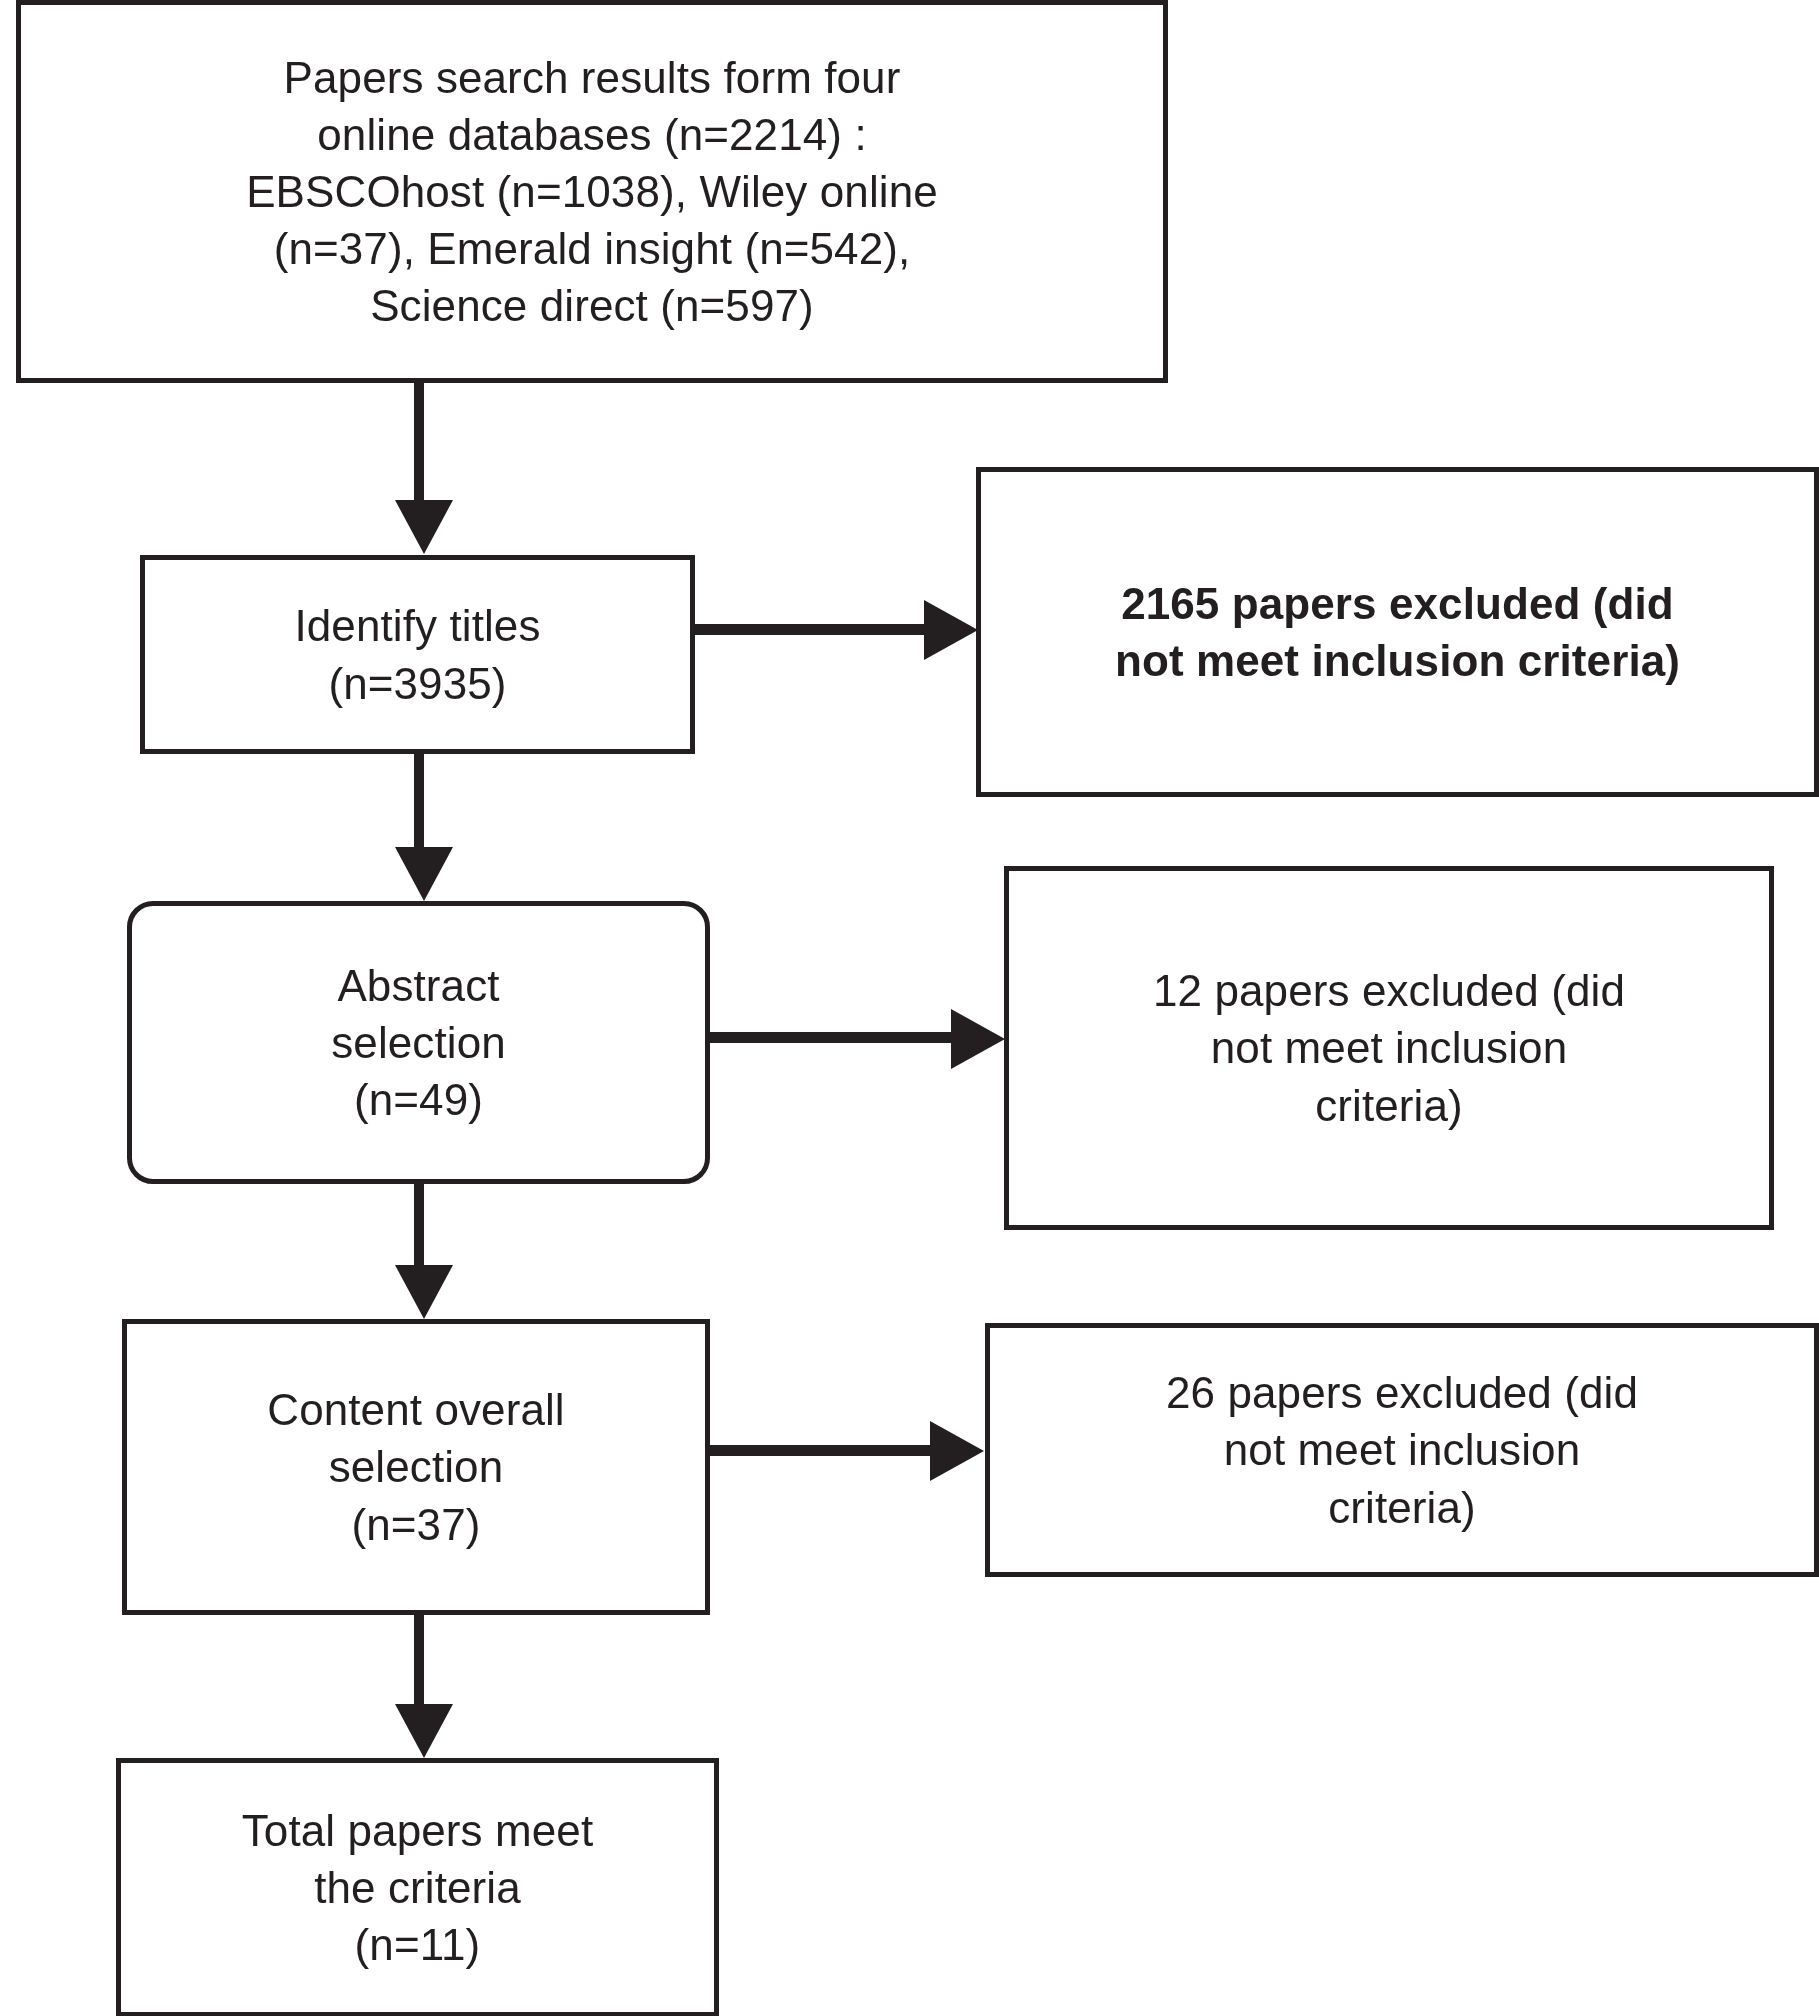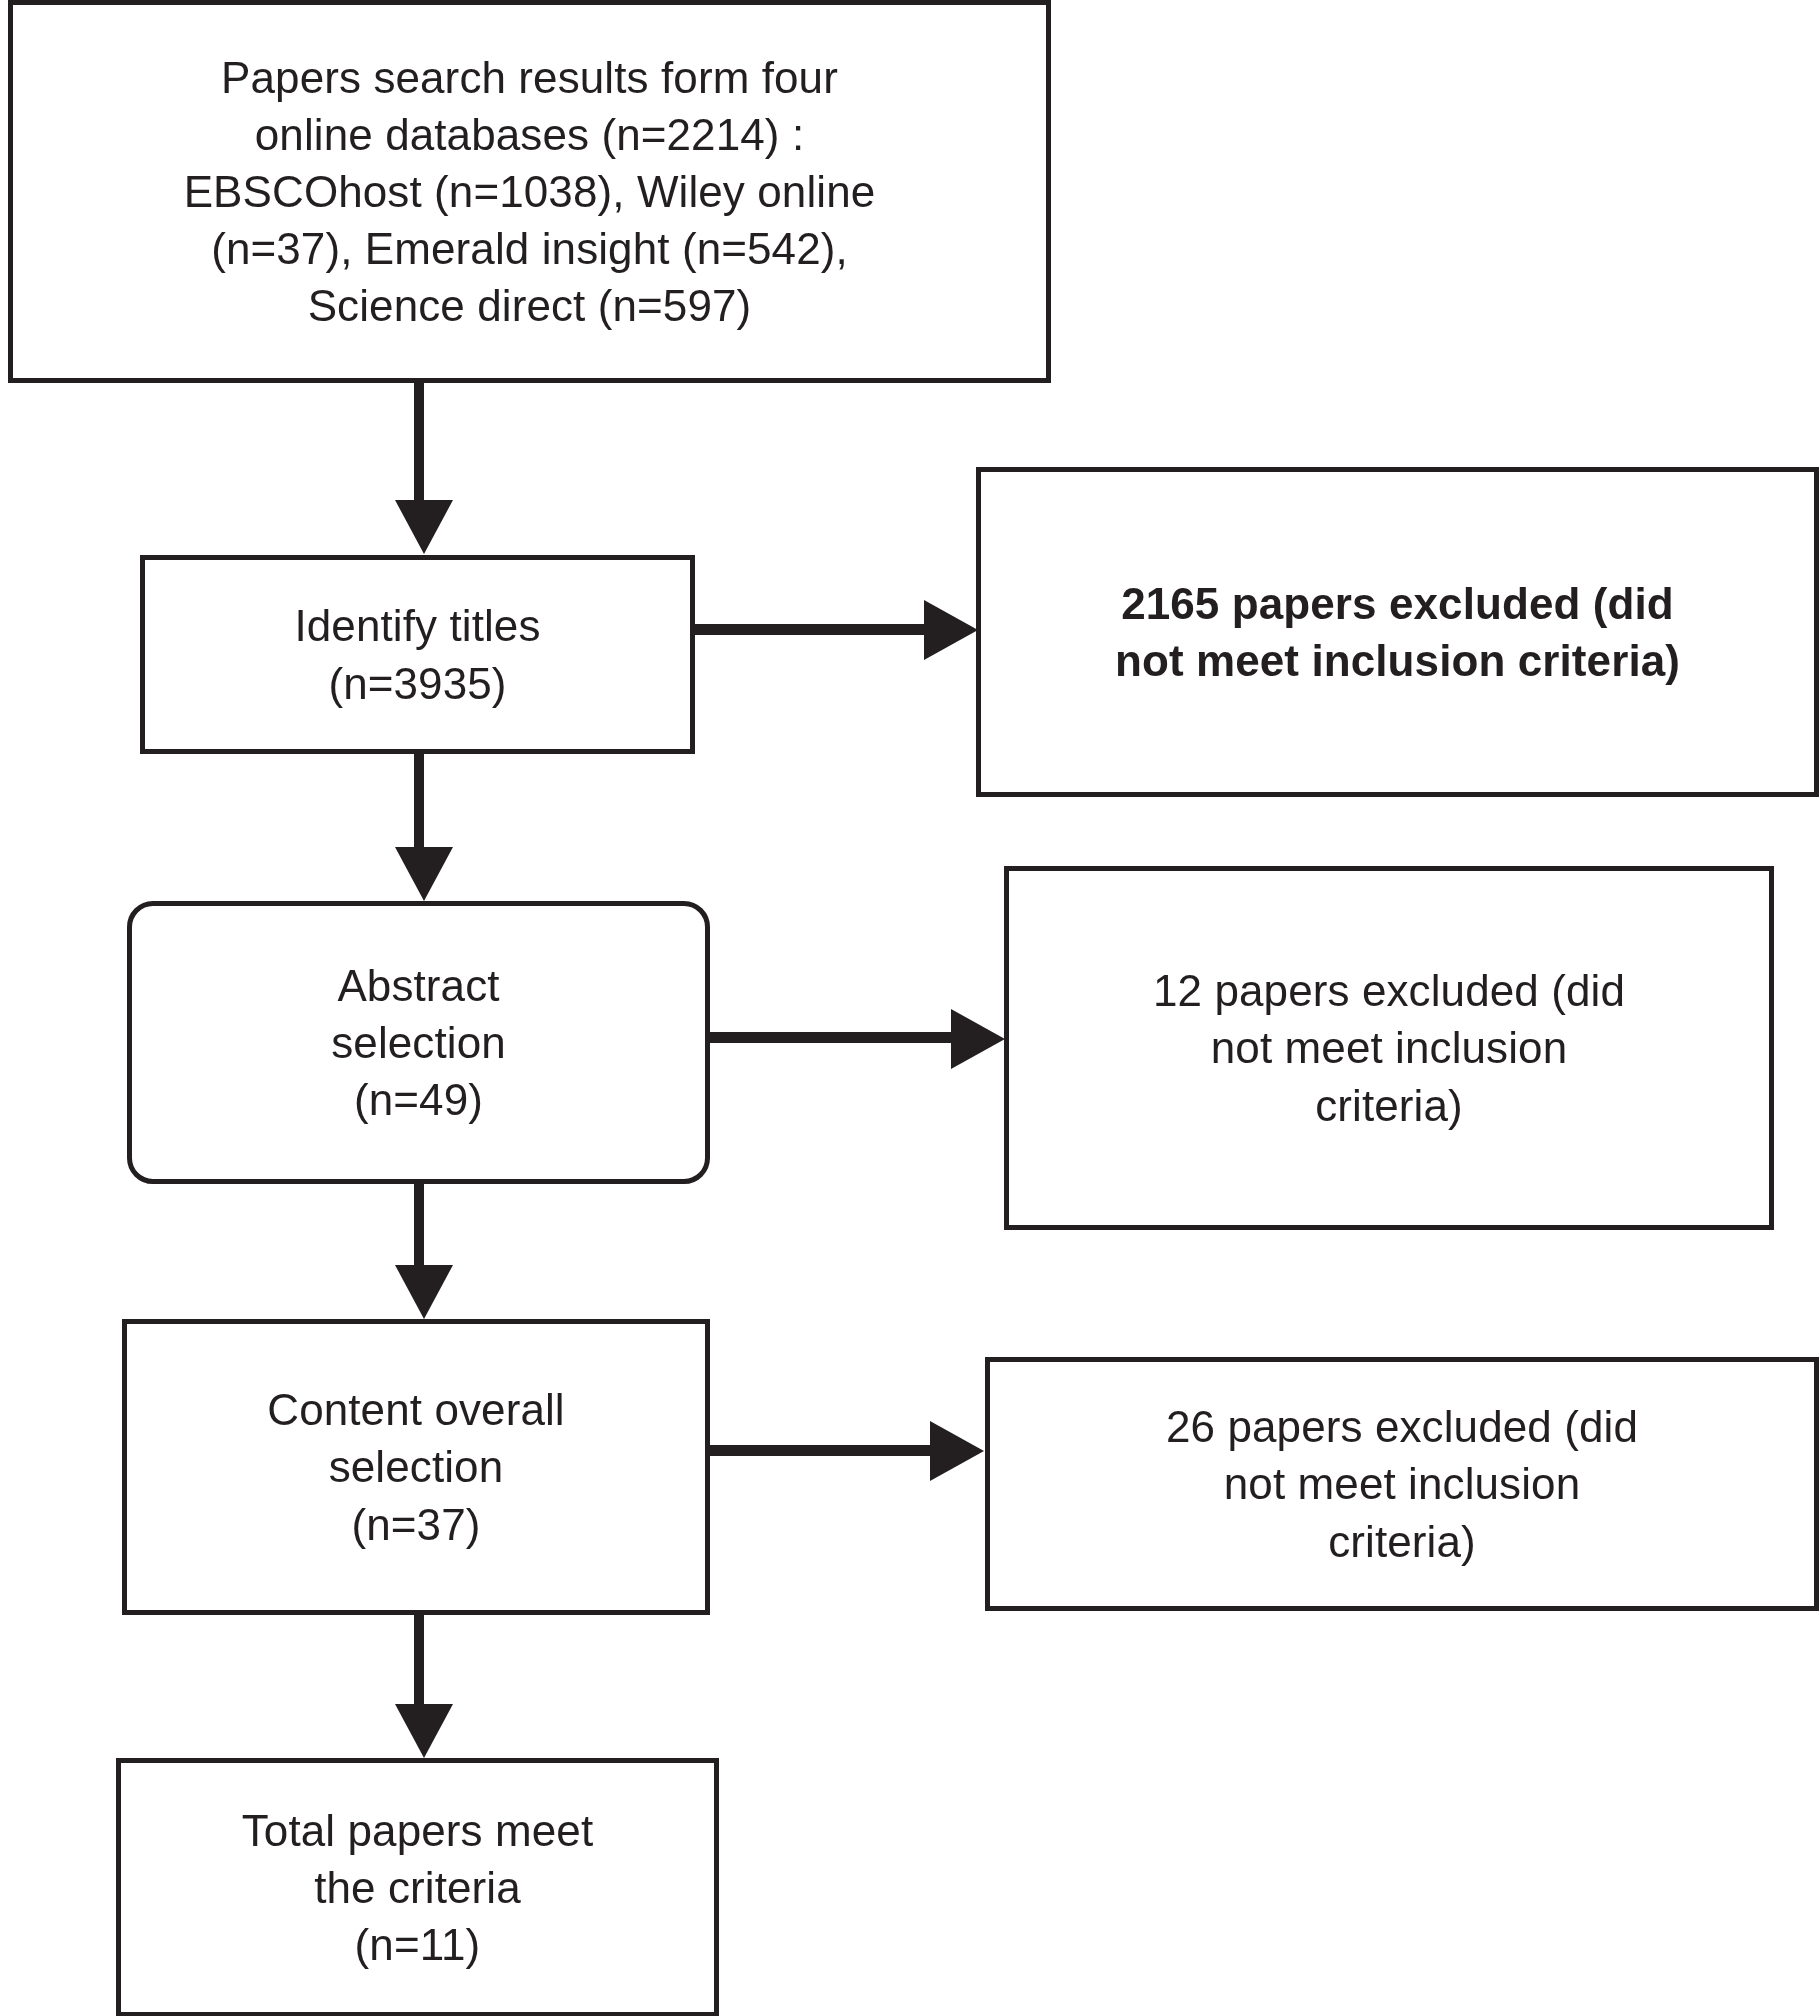--- a/index.html
+++ b/index.html
@@ -29,27 +29,27 @@
   .node-text {
     font-size: 44px;
     line-height: 1.30;
     color: #231f20;
     white-space: pre-line;
     padding: 0 15.7px;
     letter-spacing: 0.1px;
   }
 
   
-  #node-sources   { left: 8px;    top: 0px;    width: 1043px; height: 383px; border-left-width: 5.2px; }
+  #node-sources   { left: 16px;    top: 0px;    width: 1152px; height: 383px; border-left-width: 5.2px; }
   #node-titles    { left: 140px;  top: 555px;  width: 555px;  height: 199px; }
   #node-excl1     { left: 976px; top: 467px;  width: 843px;  height: 330px; font-weight: bold; }
   #node-abstract  { left: 127px;  top: 901px; width: 583px;  height: 283px; border-radius: 26px; }
   #node-excl2     { left: 1004px; top: 866px;  width: 770px;  height: 364px; }
   #node-content   { left: 122px;  top: 1319px; width: 588px;  height: 296px; }
-  #node-excl3     { left: 985px; top: 1323px; width: 834px;  height: 254px; margin-top: 34px; }
+  #node-excl3     { left: 985px; top: 1323px; width: 834px;  height: 254px; }
   #node-total     { left: 116px;  top: 1758px; width: 603px;  height: 259px; }
 
   
   .conn { position: absolute; }
   .v-line {
     position: absolute;
     width: 9.6px;
     background: #231f20;
   }
   .v-head {

